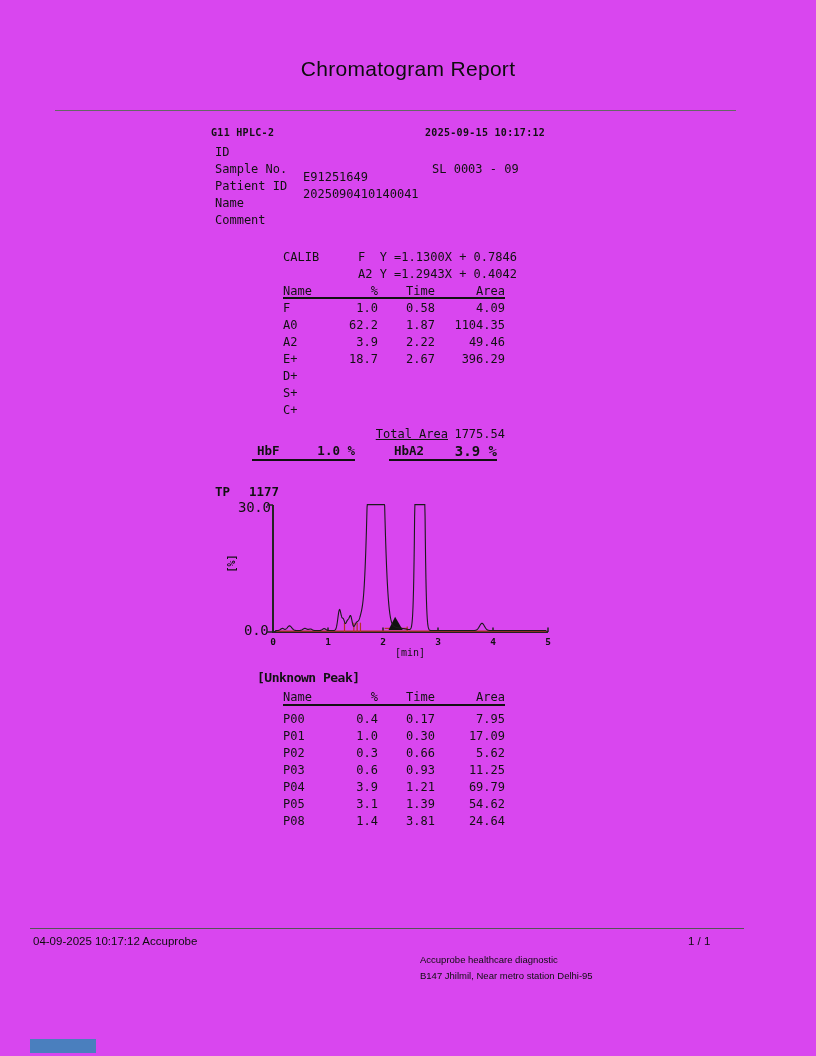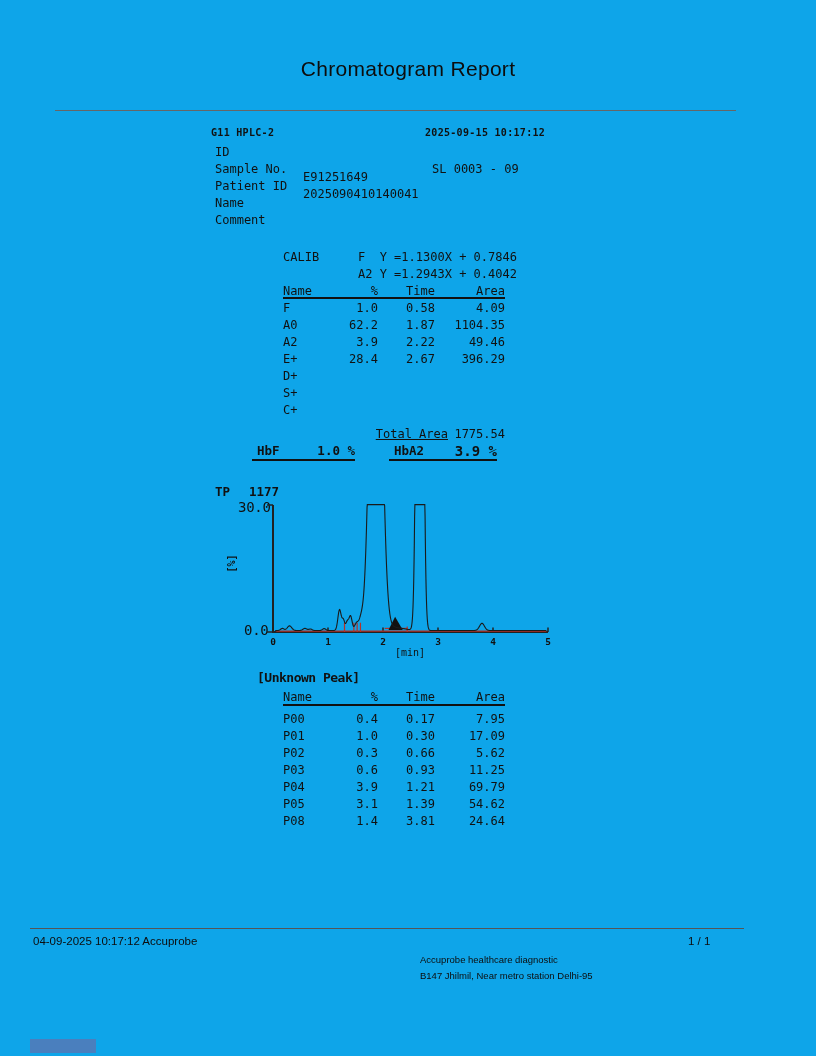--- a/index.html
+++ b/index.html
@@ -1,16 +1,16 @@
 <!DOCTYPE html>
 <html><head>
 <meta charset="utf-8">
 <style>
   html,body{margin:0;padding:0;background:#e8e8e8;}
-  .page{position:relative;width:816px;height:1056px;background:#0ea5e9;margin:0 auto;
+  .page{position:relative;width:816px;height:1056px;background:#d946ef;margin:0 auto;
         font-family:"DejaVu Sans Mono",monospace;color:#111;overflow:hidden;}
   .abs{position:absolute;}
   .pre{white-space:pre;}
   .report-title{top:57px;left:0;width:100%;text-align:center;font-size:21px;letter-spacing:.3px;
         font-family:"Liberation Sans",sans-serif;color:#0d0d0d;}
   .title-rule{top:110px;left:55px;width:681px;height:0;border-top:1px solid #666;}
   .device{font-size:10px;font-weight:bold;letter-spacing:.3px;}
   .info-label{left:215px;width:86px;font-size:12px;}
   .info-value{left:303px;font-size:12px;margin-top:25px;}
   .info-extra{left:432px;font-size:12px;}
@@ -70,21 +70,21 @@
     </div>
 
   <div id="peak-header">
       <div class="abs tbl-row" style="top: 283px;"><span class="c-name">Name</span><span class="c-pct">%</span><span class="c-time">Time</span><span class="c-area">Area</span></div>
     </div>
   <div class="abs tbl-rule" style="top:297px;"></div>
   <div id="peak-body">
       <div class="abs tbl-row" style="top: 300px;"><span class="c-name">F</span><span class="c-pct">1.0</span><span class="c-time">0.58</span><span class="c-area">4.09</span></div>
       <div class="abs tbl-row" style="top: 317px;"><span class="c-name">A0</span><span class="c-pct">62.2</span><span class="c-time">1.87</span><span class="c-area">1104.35</span></div>
       <div class="abs tbl-row" style="top: 334px;"><span class="c-name">A2</span><span class="c-pct">3.9</span><span class="c-time">2.22</span><span class="c-area">49.46</span></div>
-      <div class="abs tbl-row" style="top: 351px;"><span class="c-name">E+</span><span class="c-pct">28.4</span><span class="c-time">2.67</span><span class="c-area">396.29</span></div>
+      <div class="abs tbl-row" style="top: 351px;"><span class="c-name">E+</span><span class="c-pct">18.7</span><span class="c-time">2.67</span><span class="c-area">396.29</span></div>
       <div class="abs tbl-row" style="top: 368px;"><span class="c-name">D+</span><span class="c-pct"></span><span class="c-time"></span><span class="c-area"></span></div>
       <div class="abs tbl-row" style="top: 385px;"><span class="c-name">S+</span><span class="c-pct"></span><span class="c-time"></span><span class="c-area"></span></div>
       <div class="abs tbl-row" style="top: 402px;"><span class="c-name">C+</span><span class="c-pct"></span><span class="c-time"></span><span class="c-area"></span></div>
     </div>
 
   <div class="abs tbl-row" style="top:426px;">
     <span class="abs" style="left:0;width:165px;text-align:right;text-decoration:underline;">Total Area</span>
     <span class="abs" style="left:0;width:222px;text-align:right;">1775.54</span>
   </div>
 

